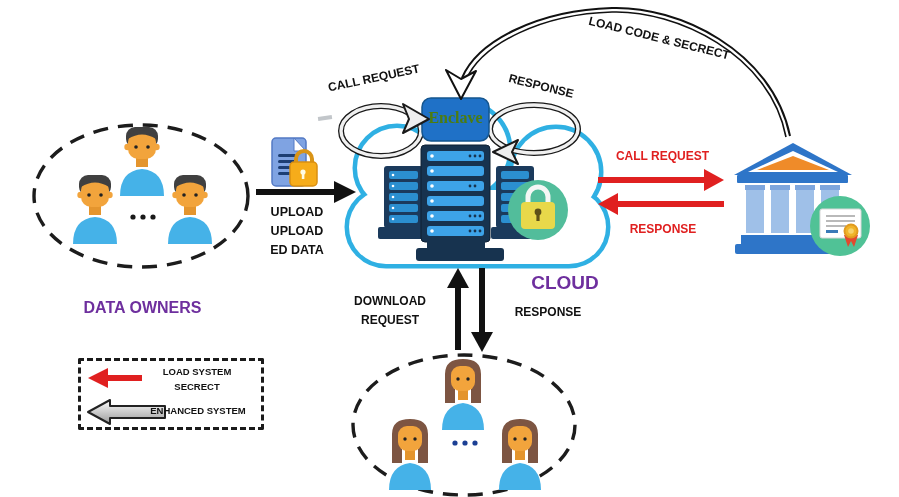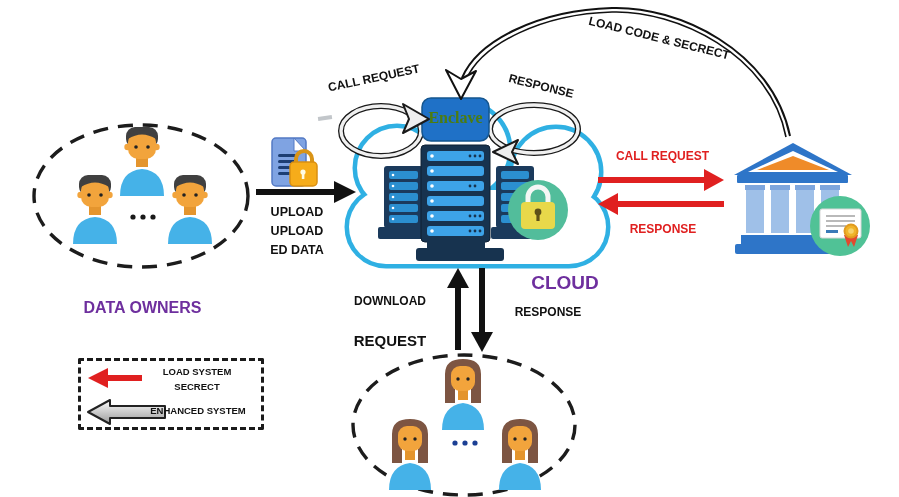--- a/index.html
+++ b/index.html
@@ -275,21 +275,21 @@
   <div>ED DATA</div>
 </div>
 
 <div class="lbl purple" style="left:60px;top:274px;width:165px;font-size:16px;margin-top:25px;">DATA OWNERS</div>
 <div class="lbl purple" style="left:525px;top:272px;width:80px;font-size:19px;">CLOUD</div>
 
 <div class="lbl red" style="left:605px;top:150px;width:115px;font-size:12px;">CALL REQUEST</div>
 <div class="lbl red" style="left:620px;top:223px;width:86px;font-size:12px;">RESPONSE</div>
 
 <div class="lbl" style="left:348px;top:295px;width:84px;font-size:12px;">DOWNLOAD</div>
-<div class="lbl" style="left:348px;top:332px;width:84px;font-size:15px;">REQUEST</div>
+<div class="lbl" style="left:348px;top:314px;width:84px;font-size:12px;">REQUEST</div>
 <div class="lbl" style="left:512px;top:306px;width:72px;font-size:12px;">RESPONSE</div>
 
 <div class="legend-box"></div>
 <div class="lbl" style="left:152px;top:367px;width:90px;font-size:9.5px;">LOAD SYSTEM</div>
 <div class="lbl" style="left:152px;top:382px;width:90px;font-size:9.5px;">SECRECT</div>
 <div class="lbl" style="left:146px;top:406px;width:104px;font-size:9.5px;text-align:center;">ENHANCED SYSTEM</div>
 
 </div>
 
 </body></html>

